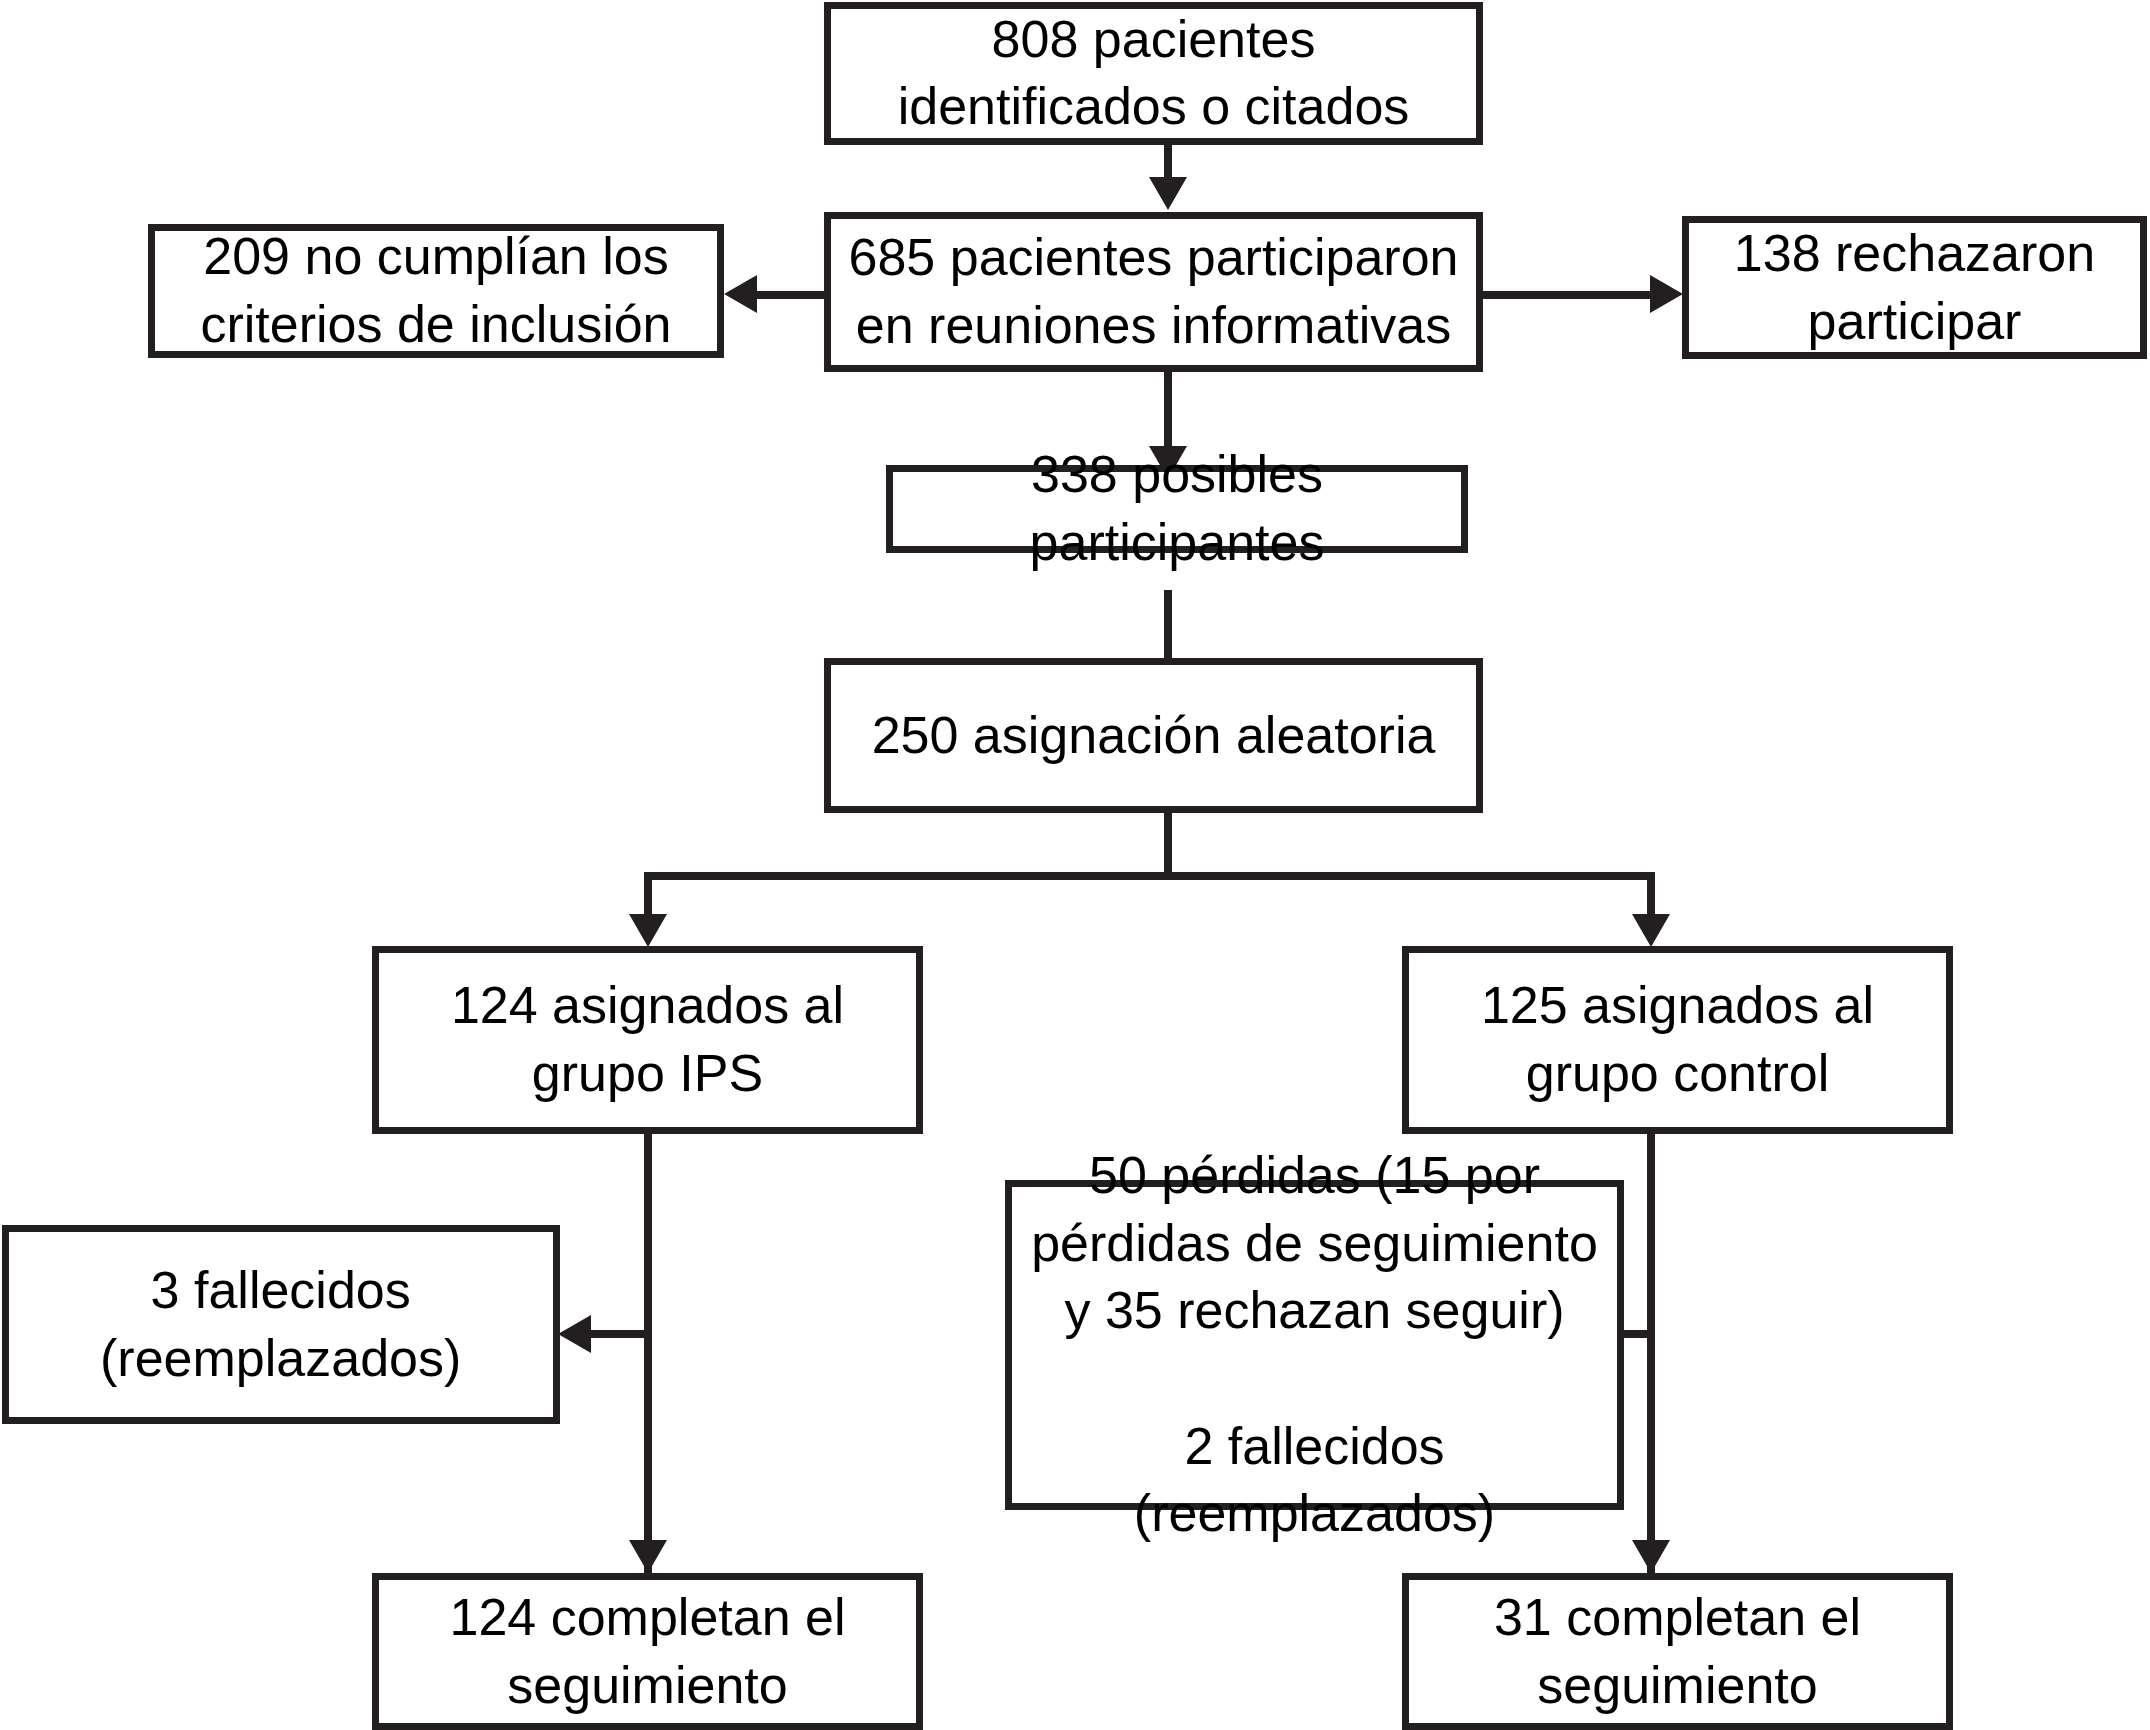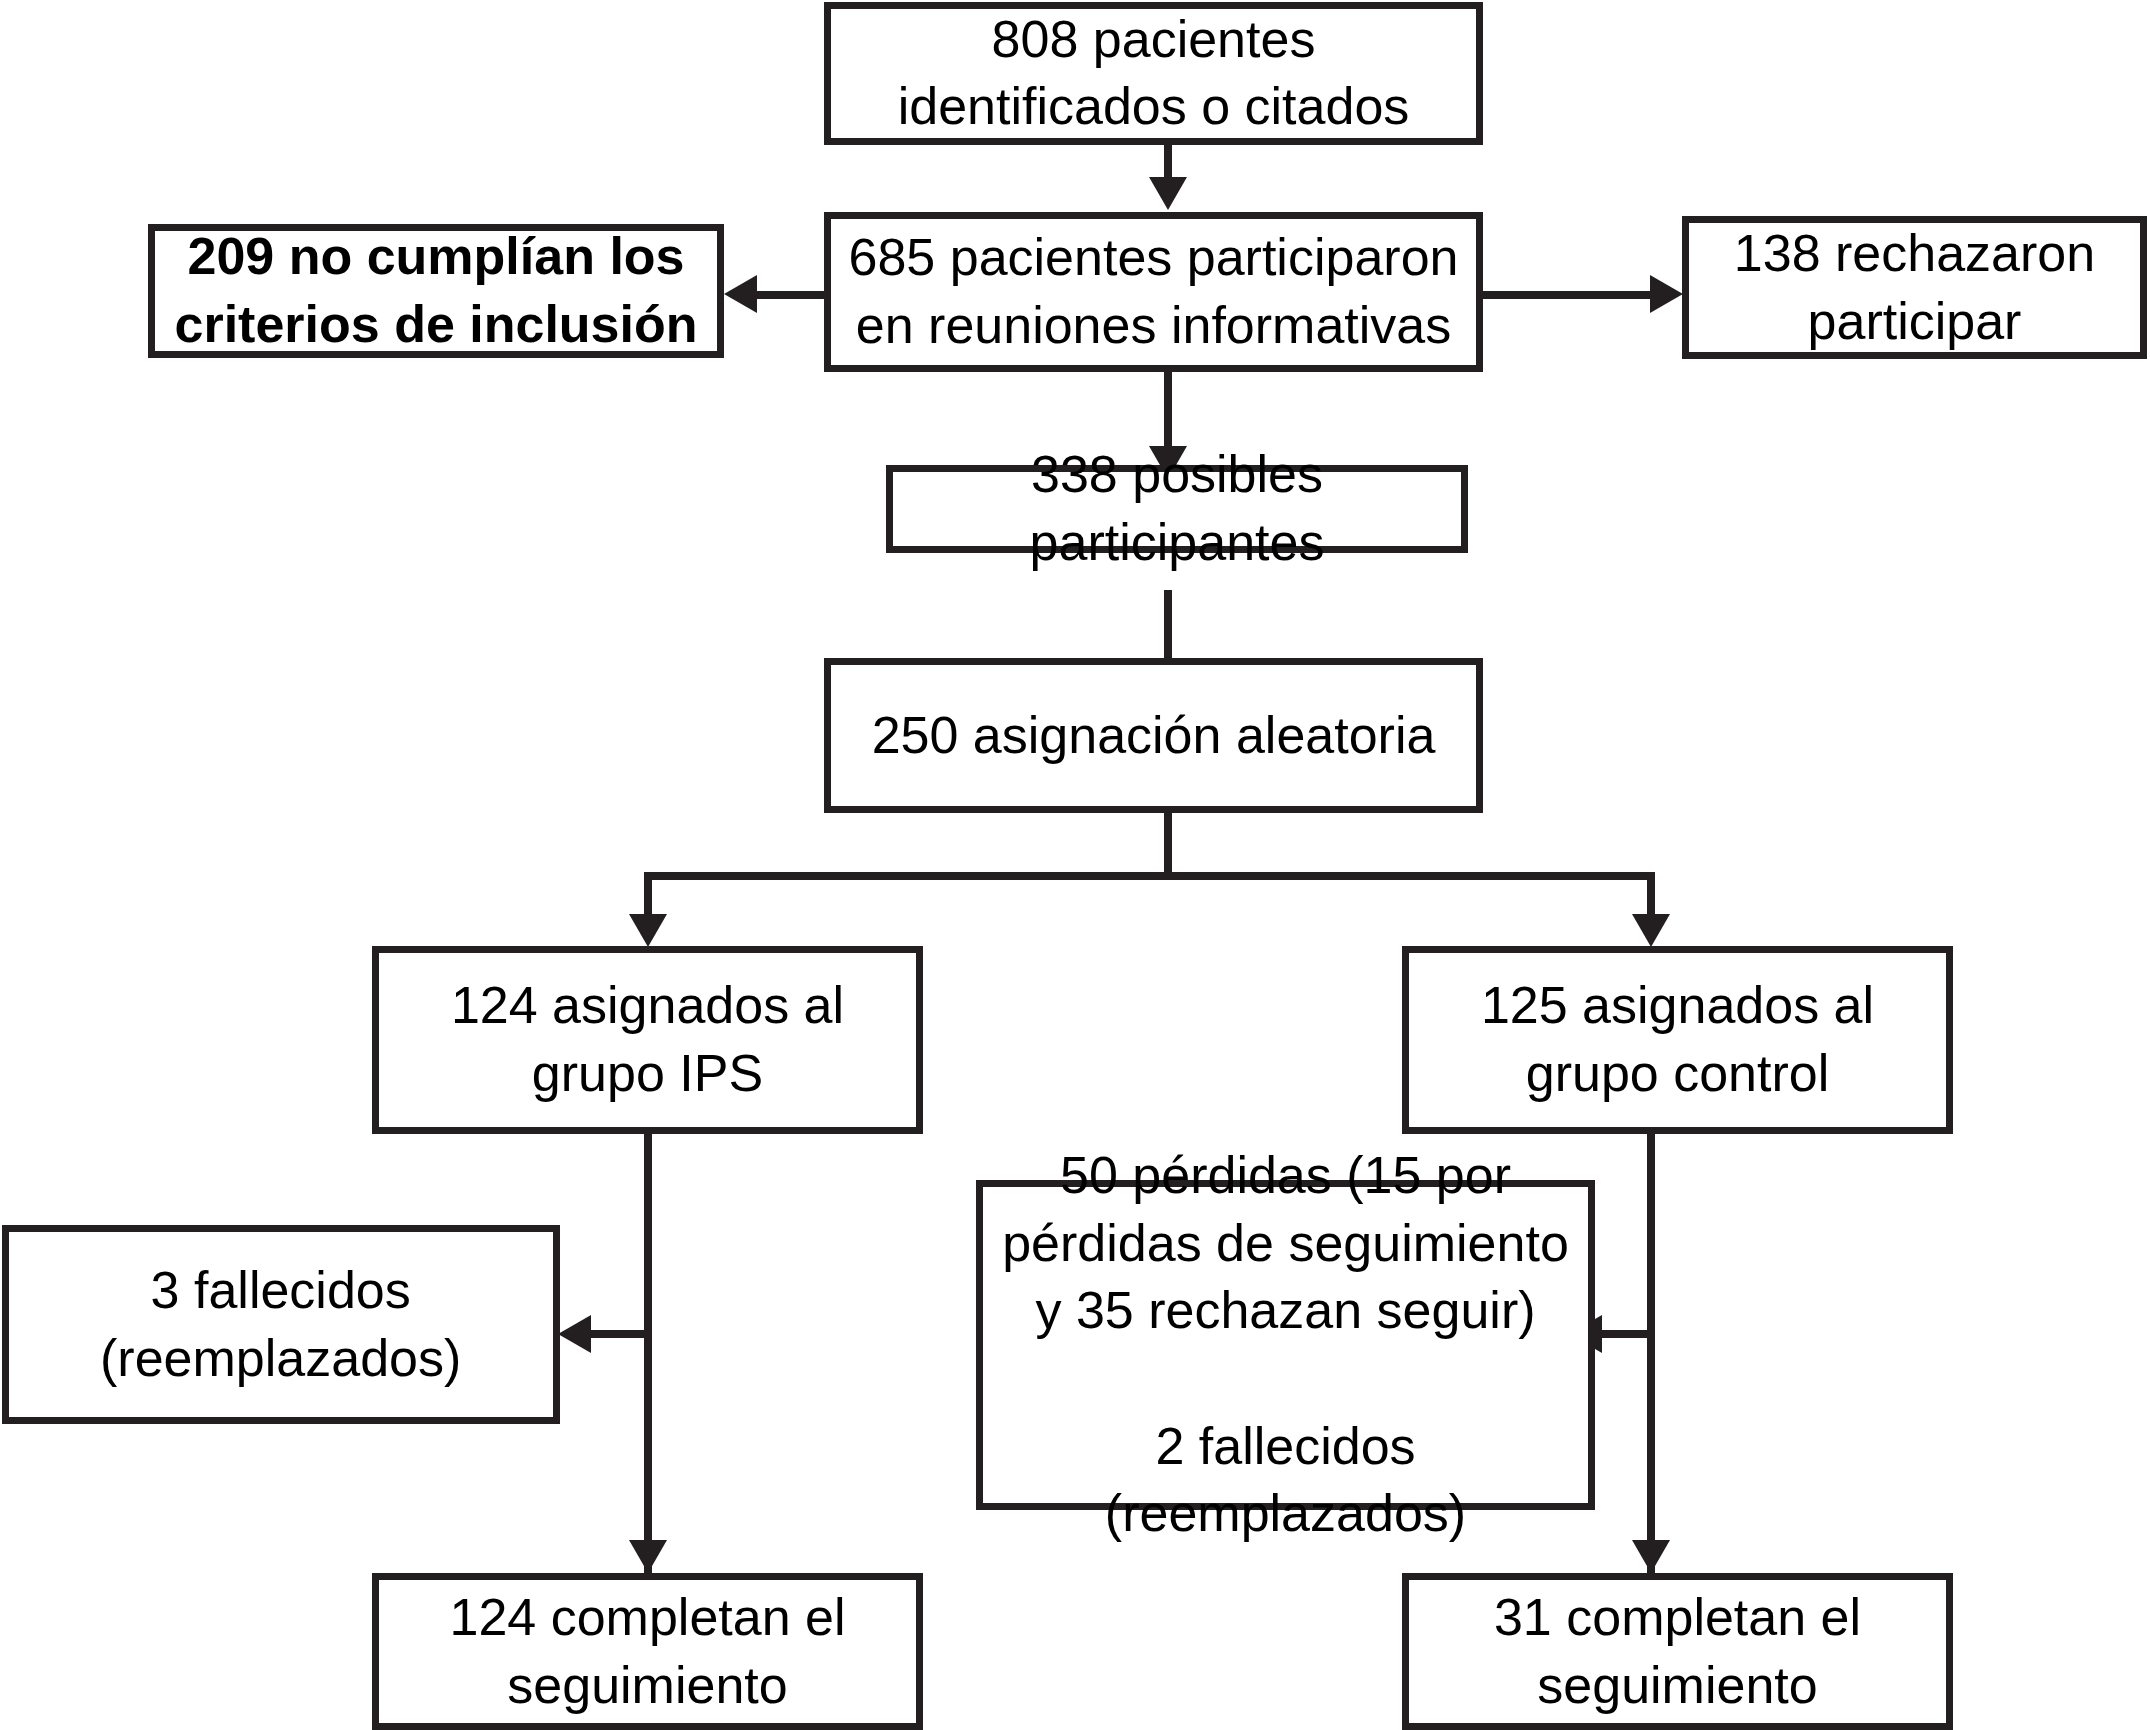--- a/index.html
+++ b/index.html
@@ -116,21 +116,21 @@
   <div class="arrow-left" style="left:1569px; top:1315px;"></div>
 
   <div class="node" style="left:824px; top:1.7px; width:659px; height:143px;">
     <span class="txt">808 pacientes identificados o citados</span>
   </div>
 
   <div class="node" style="left:824px; top:212px; width:659px; height:160px;">
     <span class="txt">685 pacientes participaron en reuniones informativas</span>
   </div>
 
-  <div class="node" style="left:148px; top:224px; width:576px; height:134px;font-weight:bold;">
+  <div class="node" style="left:148px; top:224px; width:576px; height:134px;">
     <span class="txt">209 no cumplían los criterios de inclusión</span>
   </div>
 
   <div class="node" style="left:1682px; top:216px; width:465px; height:143px;">
     <span class="txt">138 rechazaron participar</span>
   </div>
 
   <div class="node" style="left:886px; top:465px; width:582px; height:88px;">
     <span class="txt">338 posibles participantes</span>
   </div>
@@ -144,21 +144,21 @@
   </div>
 
   <div class="node" style="left:1402px; top:946px; width:551px; height:188px;">
     <span class="txt">125 asignados al grupo control</span>
   </div>
 
   <div class="node" style="left:1.7px; top:1225px; width:558px; height:199px;justify-content:center;">
     <span class="txt">3 fallecidos (reemplazados)</span>
   </div>
 
-  <div class="node" style="left:976px; top:1180px; width:619px; height:330px; padding:15.5px 19px;">
+  <div class="node" style="left:1005px; top:1180px; width:619px; height:330px; padding:15.5px 19px;">
     <span class="txt">50 pérdidas (15 por pérdidas de seguimiento y 35 rechazan seguir)
 
 2 fallecidos (reemplazados)</span>
   </div>
 
   <div class="node" style="left:372px; top:1573px; width:551px; height:157px;">
     <span class="txt">124 completan el seguimiento</span>
   </div>
 
   <div class="node" style="left:1402px; top:1573px; width:551px; height:157px;">

